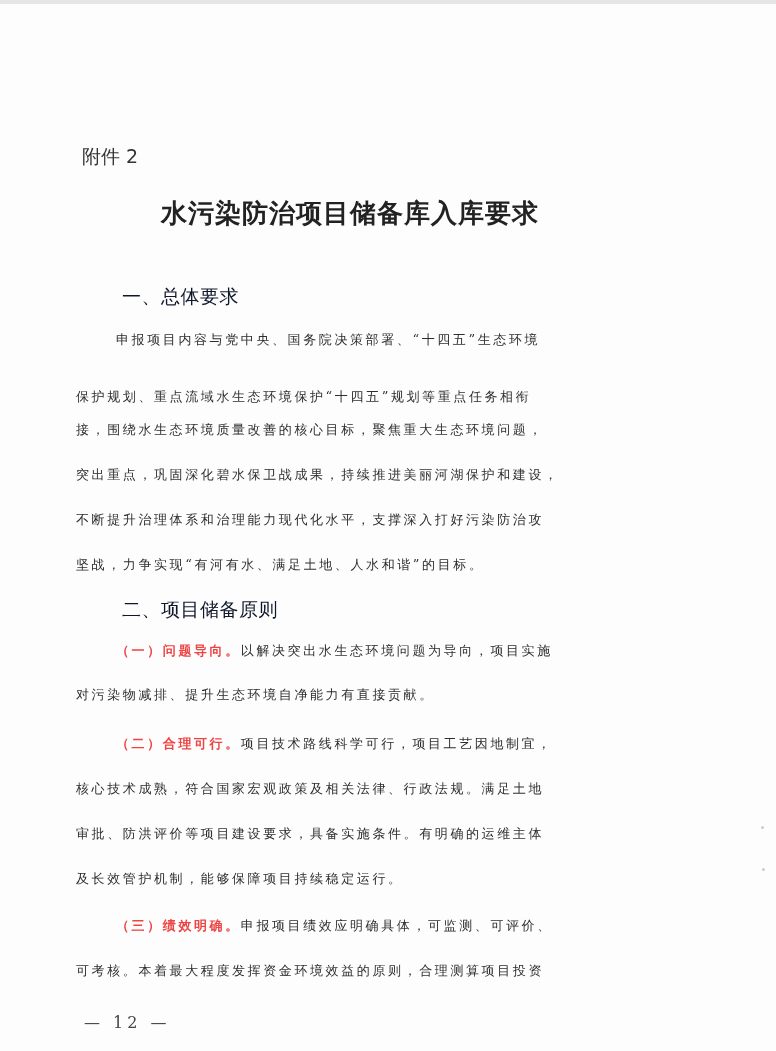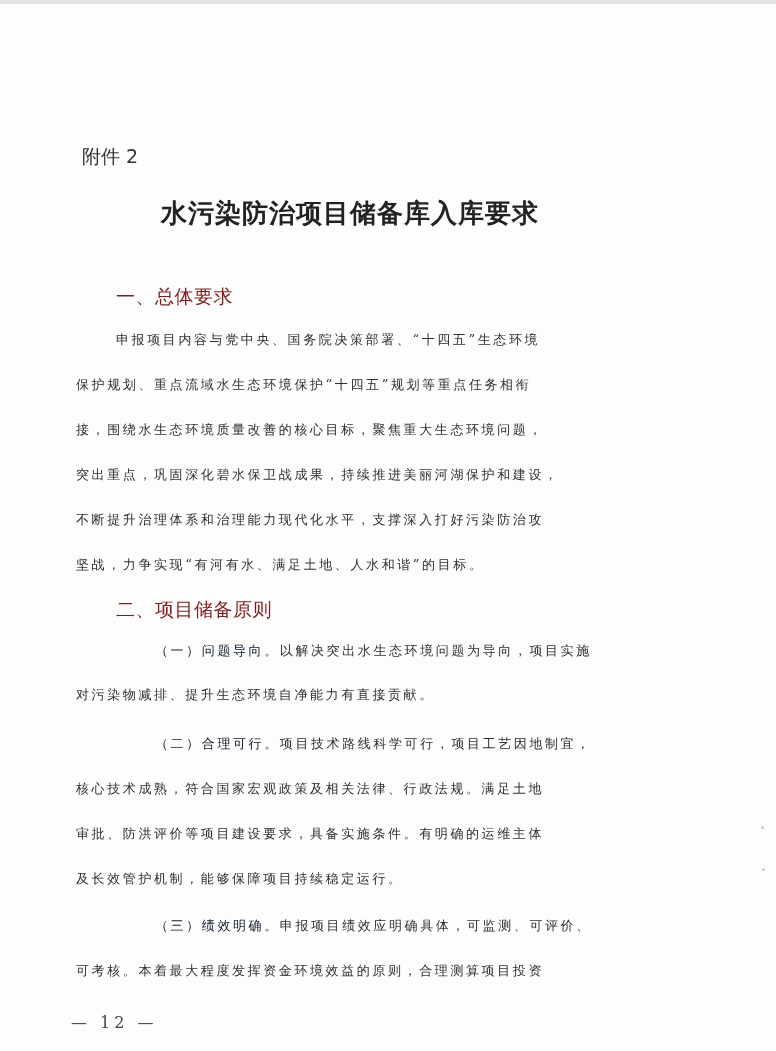--- a/index.html
+++ b/index.html
@@ -6,36 +6,36 @@
     body {
       width: 776px; height: 1051px; position: relative; overflow: hidden;
       font-family: "DejaVu Serif", "Liberation Serif", serif;
       color: #2a2a2a;
     }
     .topline { position: absolute; left: 0; top: 0; width: 776px; height: 4px; background: #e4e6e4; }
     .attach { position: absolute; left: 82px; top: 127px; font-family: "DejaVu Sans", "Liberation Sans", sans-serif; font-size: 19px; color: #333; margin-top: 17px; }
     .title { position: absolute; left: 0; width: 700px; top: 196px; text-align: center; font-size: 26px; font-weight: bold; letter-spacing: 1px; color: #222; }
     .line { position: absolute; left: 76px; font-size: 13px; white-space: nowrap; letter-spacing: 2.6px; color: #2e2e2e; }
     .indent { left: 116px; }
-    .h { font-family: "DejaVu Sans", "Liberation Sans", sans-serif; font-size: 19px; letter-spacing: 0.5px; color: #7f1d1d; }
-    b { font-weight: normal; color: #0f172a; margin-left: 39px; }
-    .pagenum { position: absolute; left: 71px; top: 1013px; font-size: 16px; color: #444; letter-spacing: 4px; }
+    .h { font-family: "DejaVu Sans", "Liberation Sans", sans-serif; font-size: 19px; letter-spacing: 0.5px; color: #0f172a; margin-left: 6px; }
+    b { font-weight: bold; color: #ef4444; }
+    .pagenum { position: absolute; left: 84px; top: 1013px; font-size: 16px; color: #444; letter-spacing: 4px; }
     .speck { position: absolute; width: 3px; height: 3px; background: #ccc; border-radius: 50%; }
   </style>
 </head>
 <body>
 
 <div class="topline"></div>
 
 <div class="attach">附件 2</div>
 <div class="title">水污染防治项目储备库入库要求</div>
 
 <div class="line indent h" style="top:284px">一、总体要求</div>
 <div class="line indent" style="top:331px">申报项目内容与党中央、国务院决策部署、“十四五”生态环境</div>
-<div class="line" style="top:376px">保护规划、重点流域水生态环境保护“十四五”规划等重点任务相衔</div>
+<div class="line" style="top:388px">保护规划、重点流域水生态环境保护“十四五”规划等重点任务相衔</div>
 <div class="line" style="top:421px">接，围绕水生态环境质量改善的核心目标，聚焦重大生态环境问题，</div>
 <div class="line" style="top:466px">突出重点，巩固深化碧水保卫战成果，持续推进美丽河湖保护和建设，</div>
 <div class="line" style="top:511px">不断提升治理体系和治理能力现代化水平，支撑深入打好污染防治攻</div>
 <div class="line" style="top:556px">坚战，力争实现“有河有水、满足土地、人水和谐”的目标。</div>
 
 <div class="line indent h" style="top:597px">二、项目储备原则</div>
 
 <div class="line indent" style="top:642px"><b>（一）问题导向。</b><span>以解决突出水生态环境问题为导向，项目实施</span></div>
 <div class="line" style="top:686px">对污染物减排、提升生态环境自净能力有直接贡献。</div>
 

